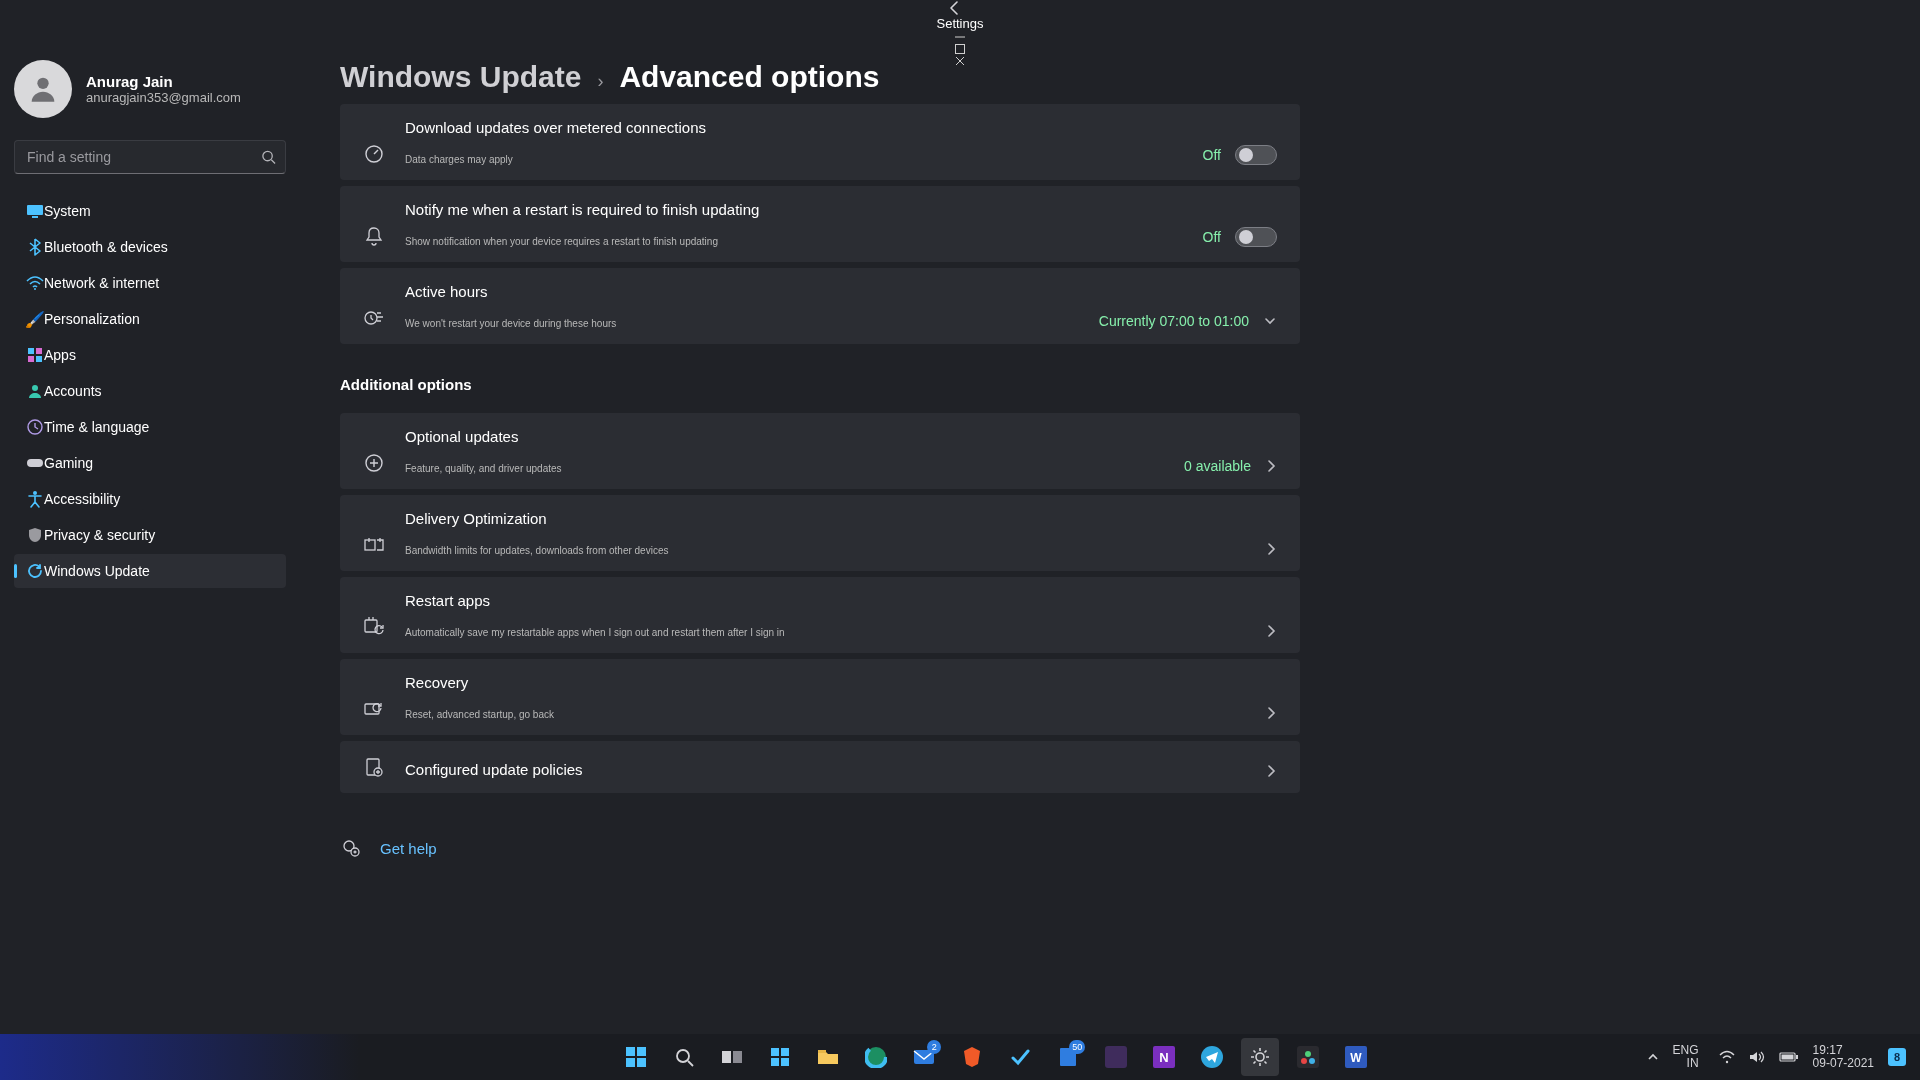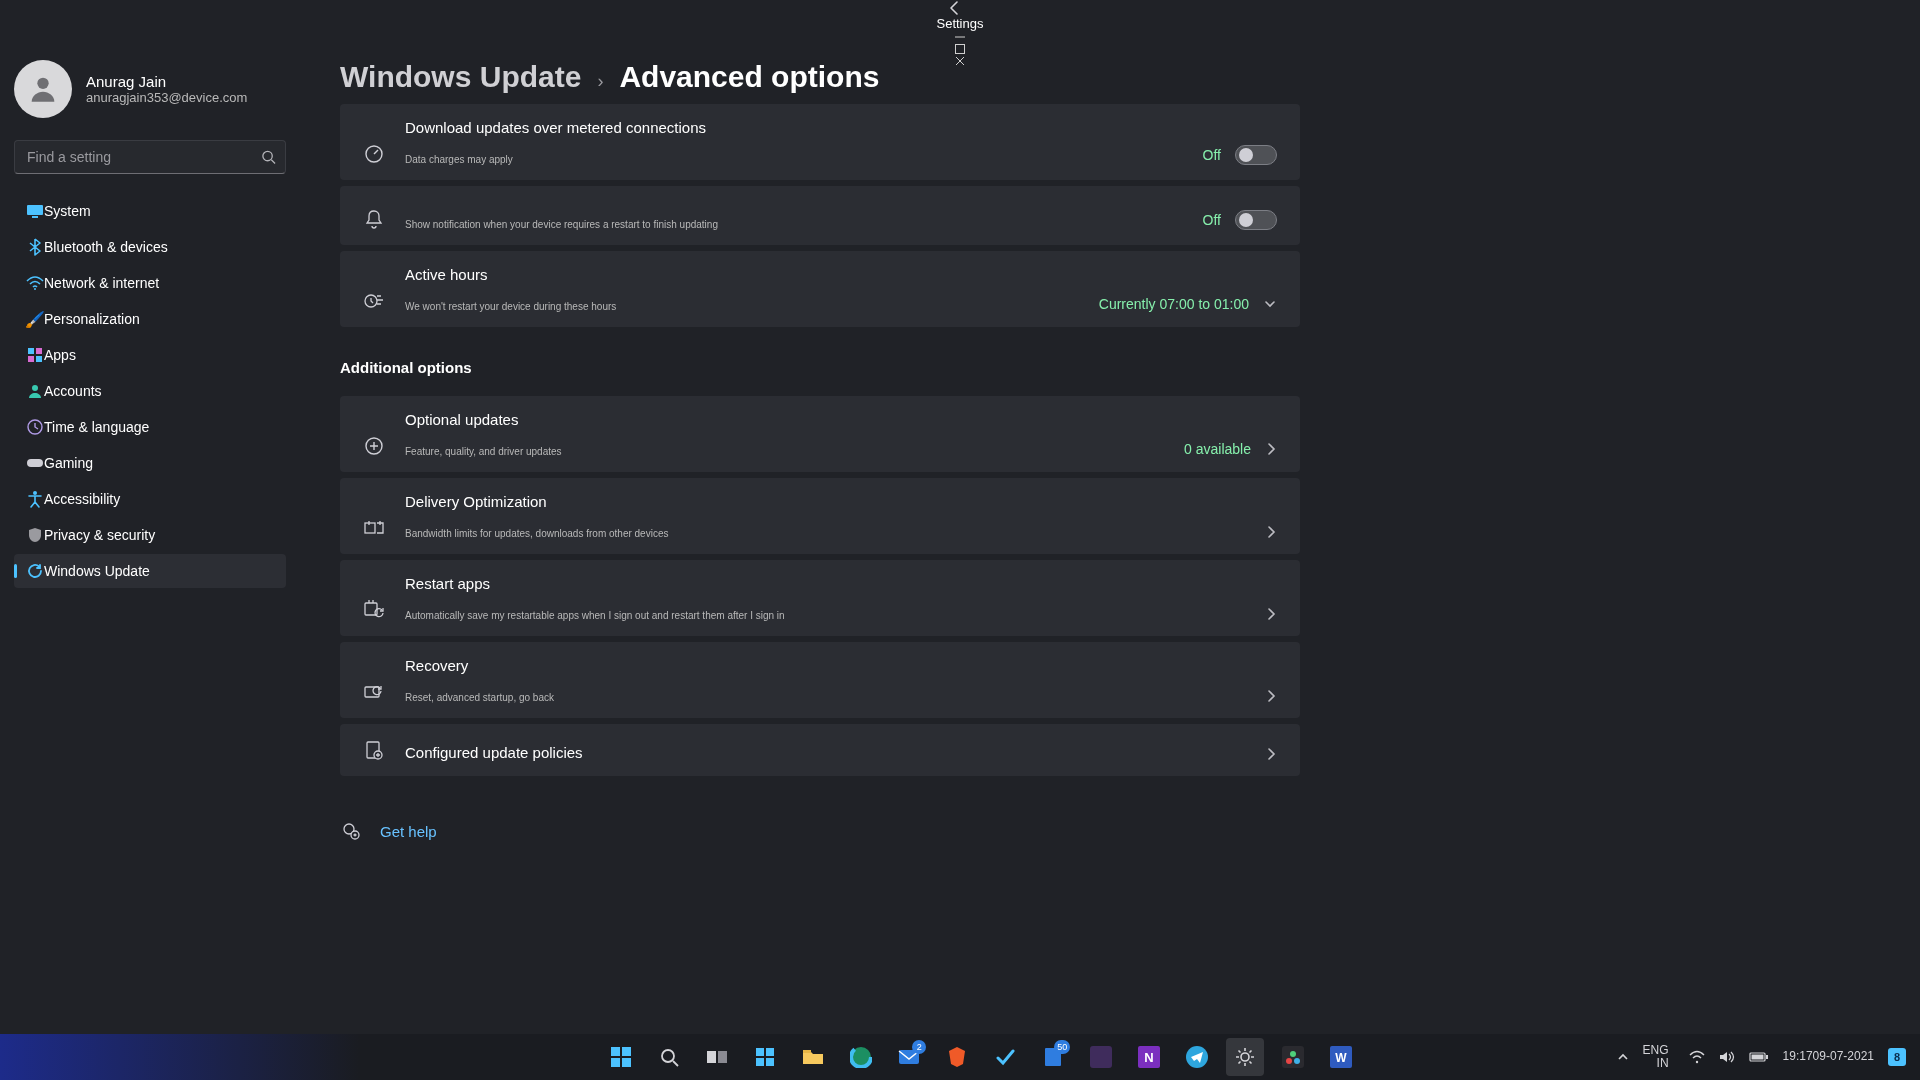--- a/index.html
+++ b/index.html
@@ -52,21 +52,21 @@
     width:300px;padding:10px 14px;
   }
   .profile{
     display:flex;align-items:center;gap:14px;margin:10px 0 22px 0;
   }
   .avatar{
     width:58px;height:58px;border-radius:50%;
     background:#d9d9db;display:flex;align-items:center;justify-content:center;
   }
   .avatar svg{fill:#6f6f73}
-  .profile .name{font-weight:400;font-size:15px}
+  .profile .name{font-weight:700;font-size:15px}
   .profile .email{font-size:13px;color:var(--text-muted)}
   .search{
     position:relative;margin-bottom:20px;
   }
   .search input{
     width:100%;height:34px;background:#27292e;border:1px solid #3a3c42;
     border-bottom:1px solid var(--search-border);color:var(--text);
     padding:0 36px 0 12px;border-radius:4px;font-size:14px;
   }
   .search input::placeholder{color:#9a9a9f}
@@ -140,21 +140,21 @@
   }
   .task-btn.active{background:rgba(255,255,255,0.12)}
   .badge{
     position:absolute;top:2px;right:2px;min-width:14px;height:14px;border-radius:7px;
     background:#2f7de0;color:#fff;font-size:9px;display:flex;align-items:center;justify-content:center;padding:0 3px
   }
   .tray{
     display:flex;align-items:center;gap:14px;padding:0 14px;color:#d4d4d8;font-size:12px;
   }
   .tray .lang{display:flex;flex-direction:column;align-items:flex-end;line-height:1.1;margin-right:6px}
-  .tray .clock{display:flex;flex-direction:row;align-items:flex-start;line-height:1.1}
+  .tray .clock{display:flex;flex-direction:column;align-items:flex-start;line-height:1.1}
   .tray-icon{cursor:pointer;display:flex;align-items:center}
   .notif-count{
     width:18px;height:18px;border-radius:3px;background:#4cc2ff;color:#0a2c4e;
     display:flex;align-items:center;justify-content:center;font-weight:700;font-size:11px;
   }
 
   
   svg{display:block}
 
 </style>
@@ -191,21 +191,21 @@
   <aside class="sidebar">
     <div class="profile">
       <div class="avatar">
         <svg width="34" height="34" viewBox="0 0 24 24">
             <circle cx="12" cy="8" r="4"></circle>
             <path d="M4 21c0-4 4-7 8-7s8 3 8 7z"></path>
           </svg>
       </div>
       <div>
         <div class="name">Anurag Jain</div>
-        <div class="email">anuragjain353@device.com</div>
+        <div class="email">anuragjain353@gmail.com</div>
       </div>
     </div>
 
     <div class="search">
       <input type="text" placeholder="Find a setting" style="">
       <span class="icon">
         <svg width="15" height="15" viewBox="0 0 16 16">
             <circle cx="7" cy="7" r="5" stroke="#b3b3b8" stroke-width="1.4" fill="none"></circle>
             <path d="M11 11 L15 15" stroke="#b3b3b8" stroke-width="1.4"></path>
           </svg>
@@ -338,20 +338,21 @@
       </div>
 
       <div class="card">
         <span class="card-icon">
           <svg width="18" height="20" viewBox="0 0 18 20">
               <path d="M9 2 C6 2 4 4 4 7 V11 L2 14 H16 L14 11 V7 C14 4 12 2 9 2 Z" stroke="#cfcfd6" stroke-width="1.3" fill="none"></path>
               <path d="M7 17 a2 2 0 0 0 4 0" stroke="#cfcfd6" stroke-width="1.3" fill="none"></path>
             </svg>
         </span>
         <div class="card-body">
+          <div class="card-title">Notify me when a restart is required to finish updating</div>
           <div class="card-sub">Show notification when your device requires a restart to finish updating</div>
         </div>
         <div class="card-tail">
           <span class="tail-text">Off</span>
           <div class="toggle">
               <div class="knob"></div>
             </div>
         </div>
       </div>
 

